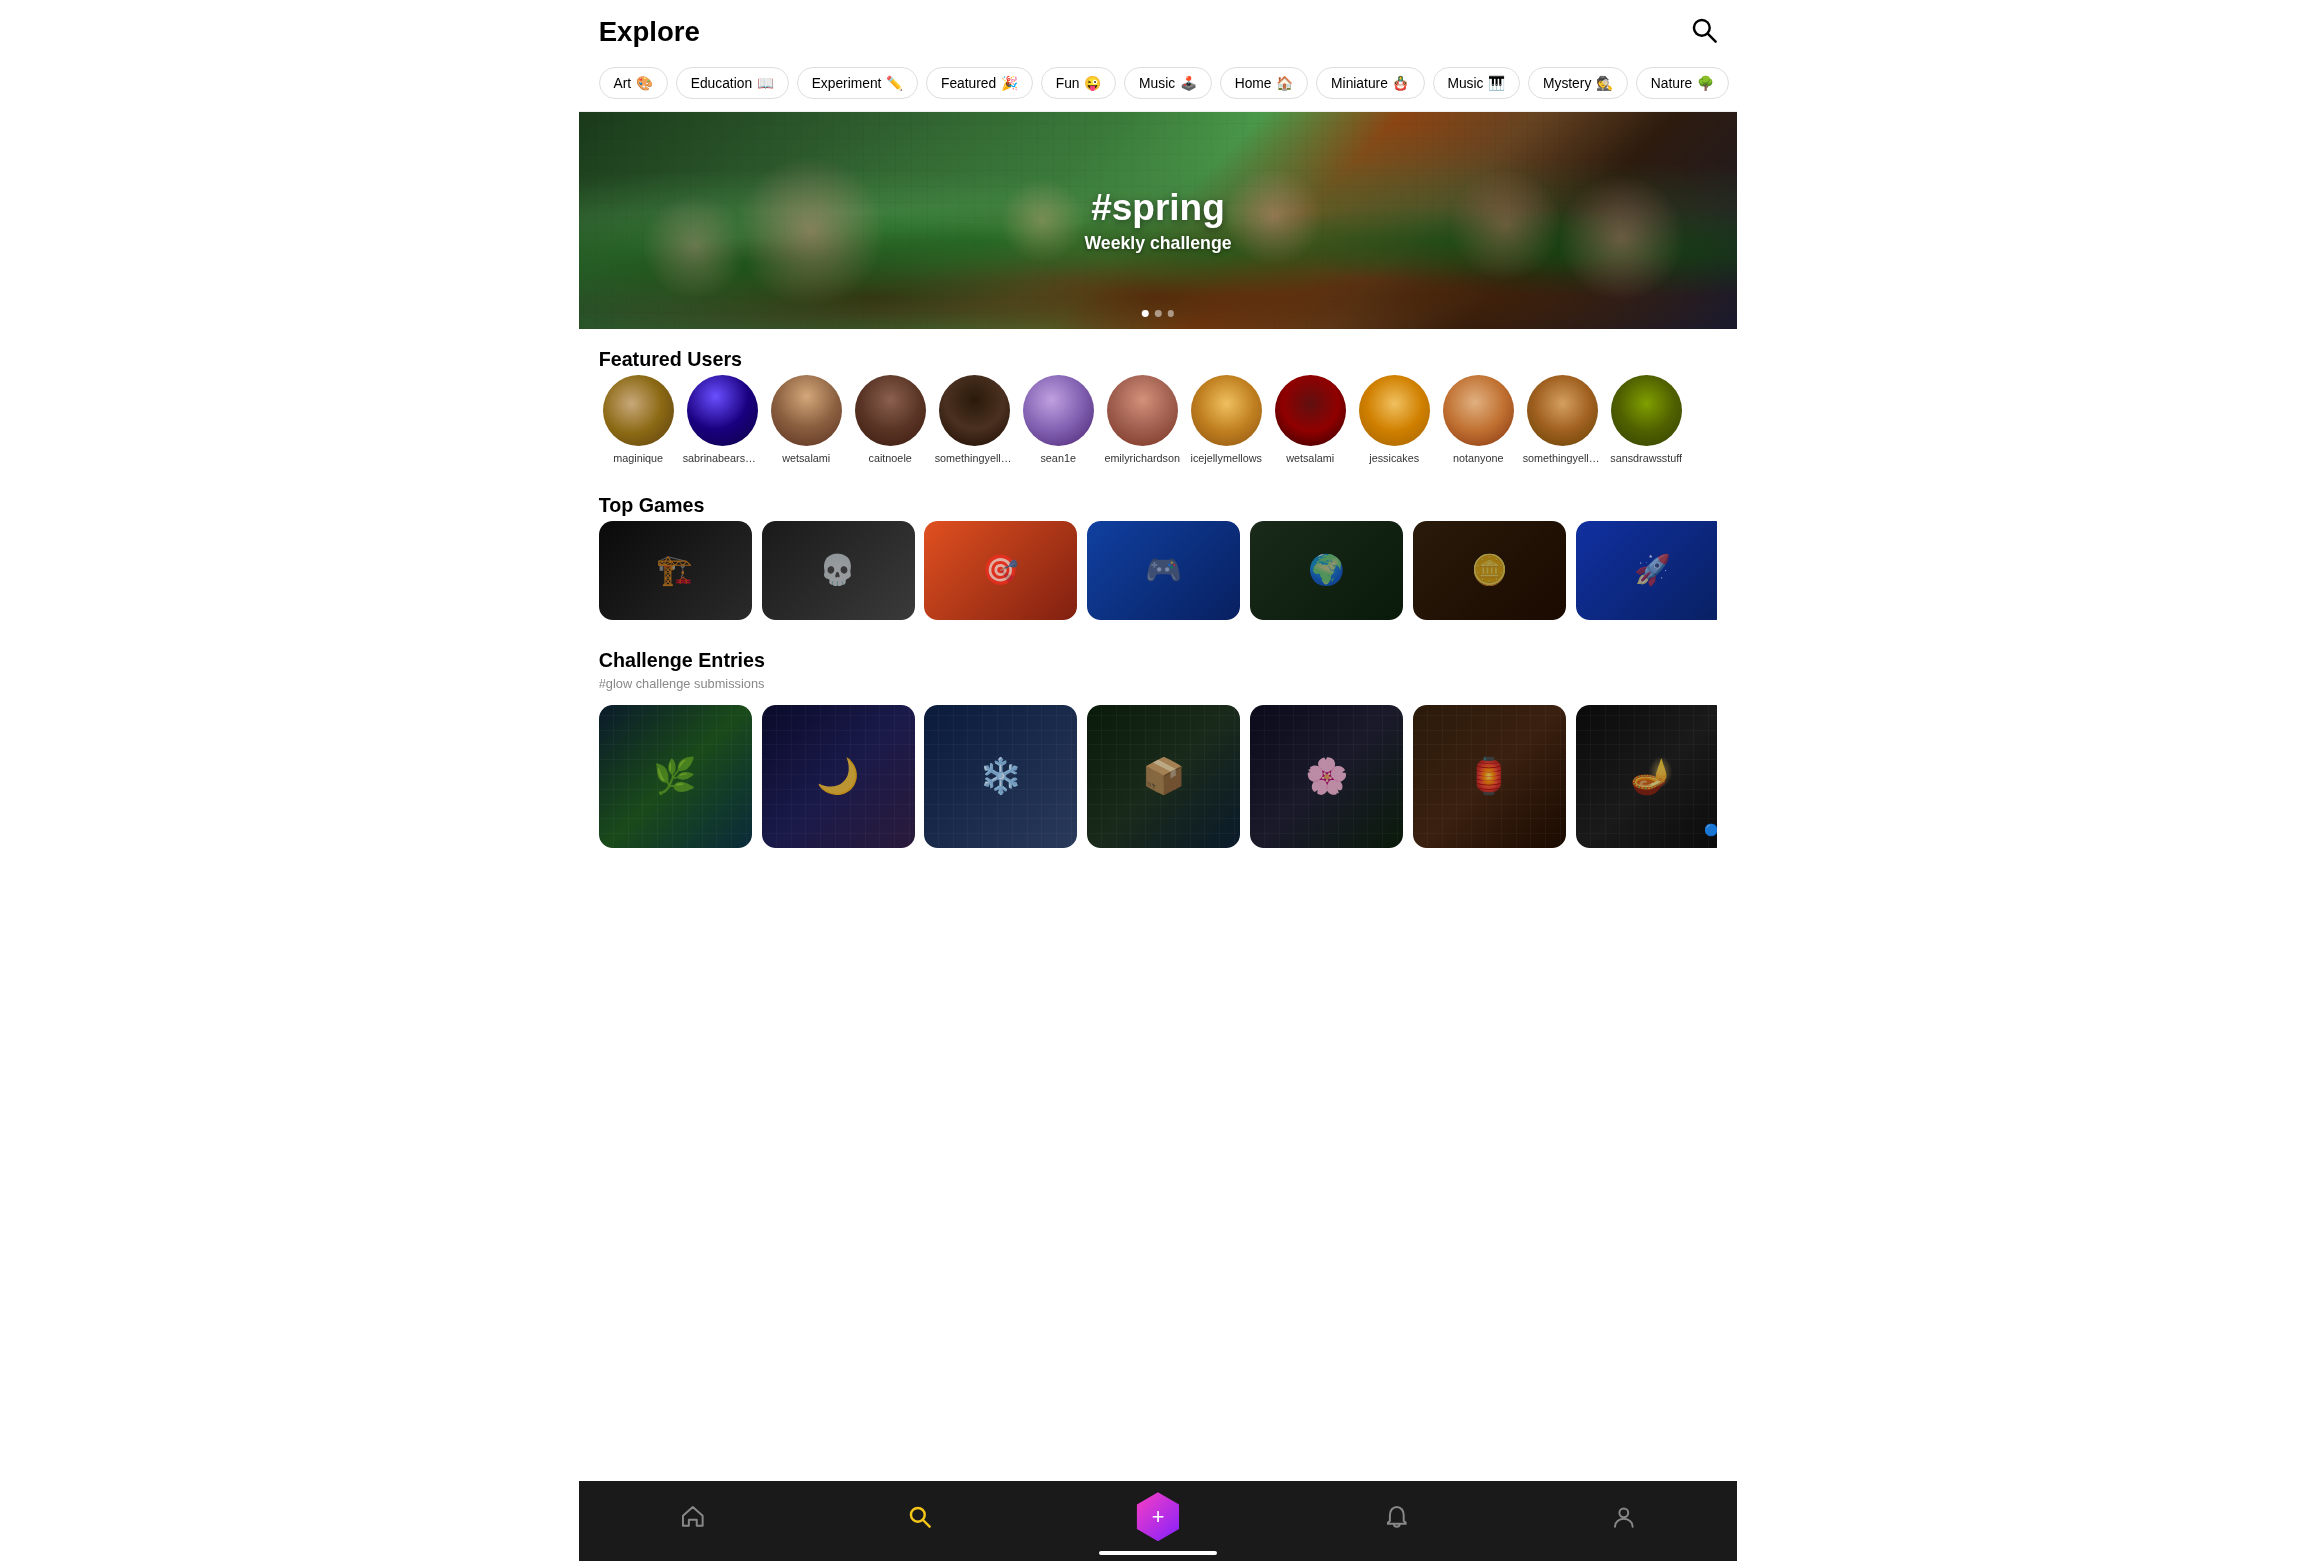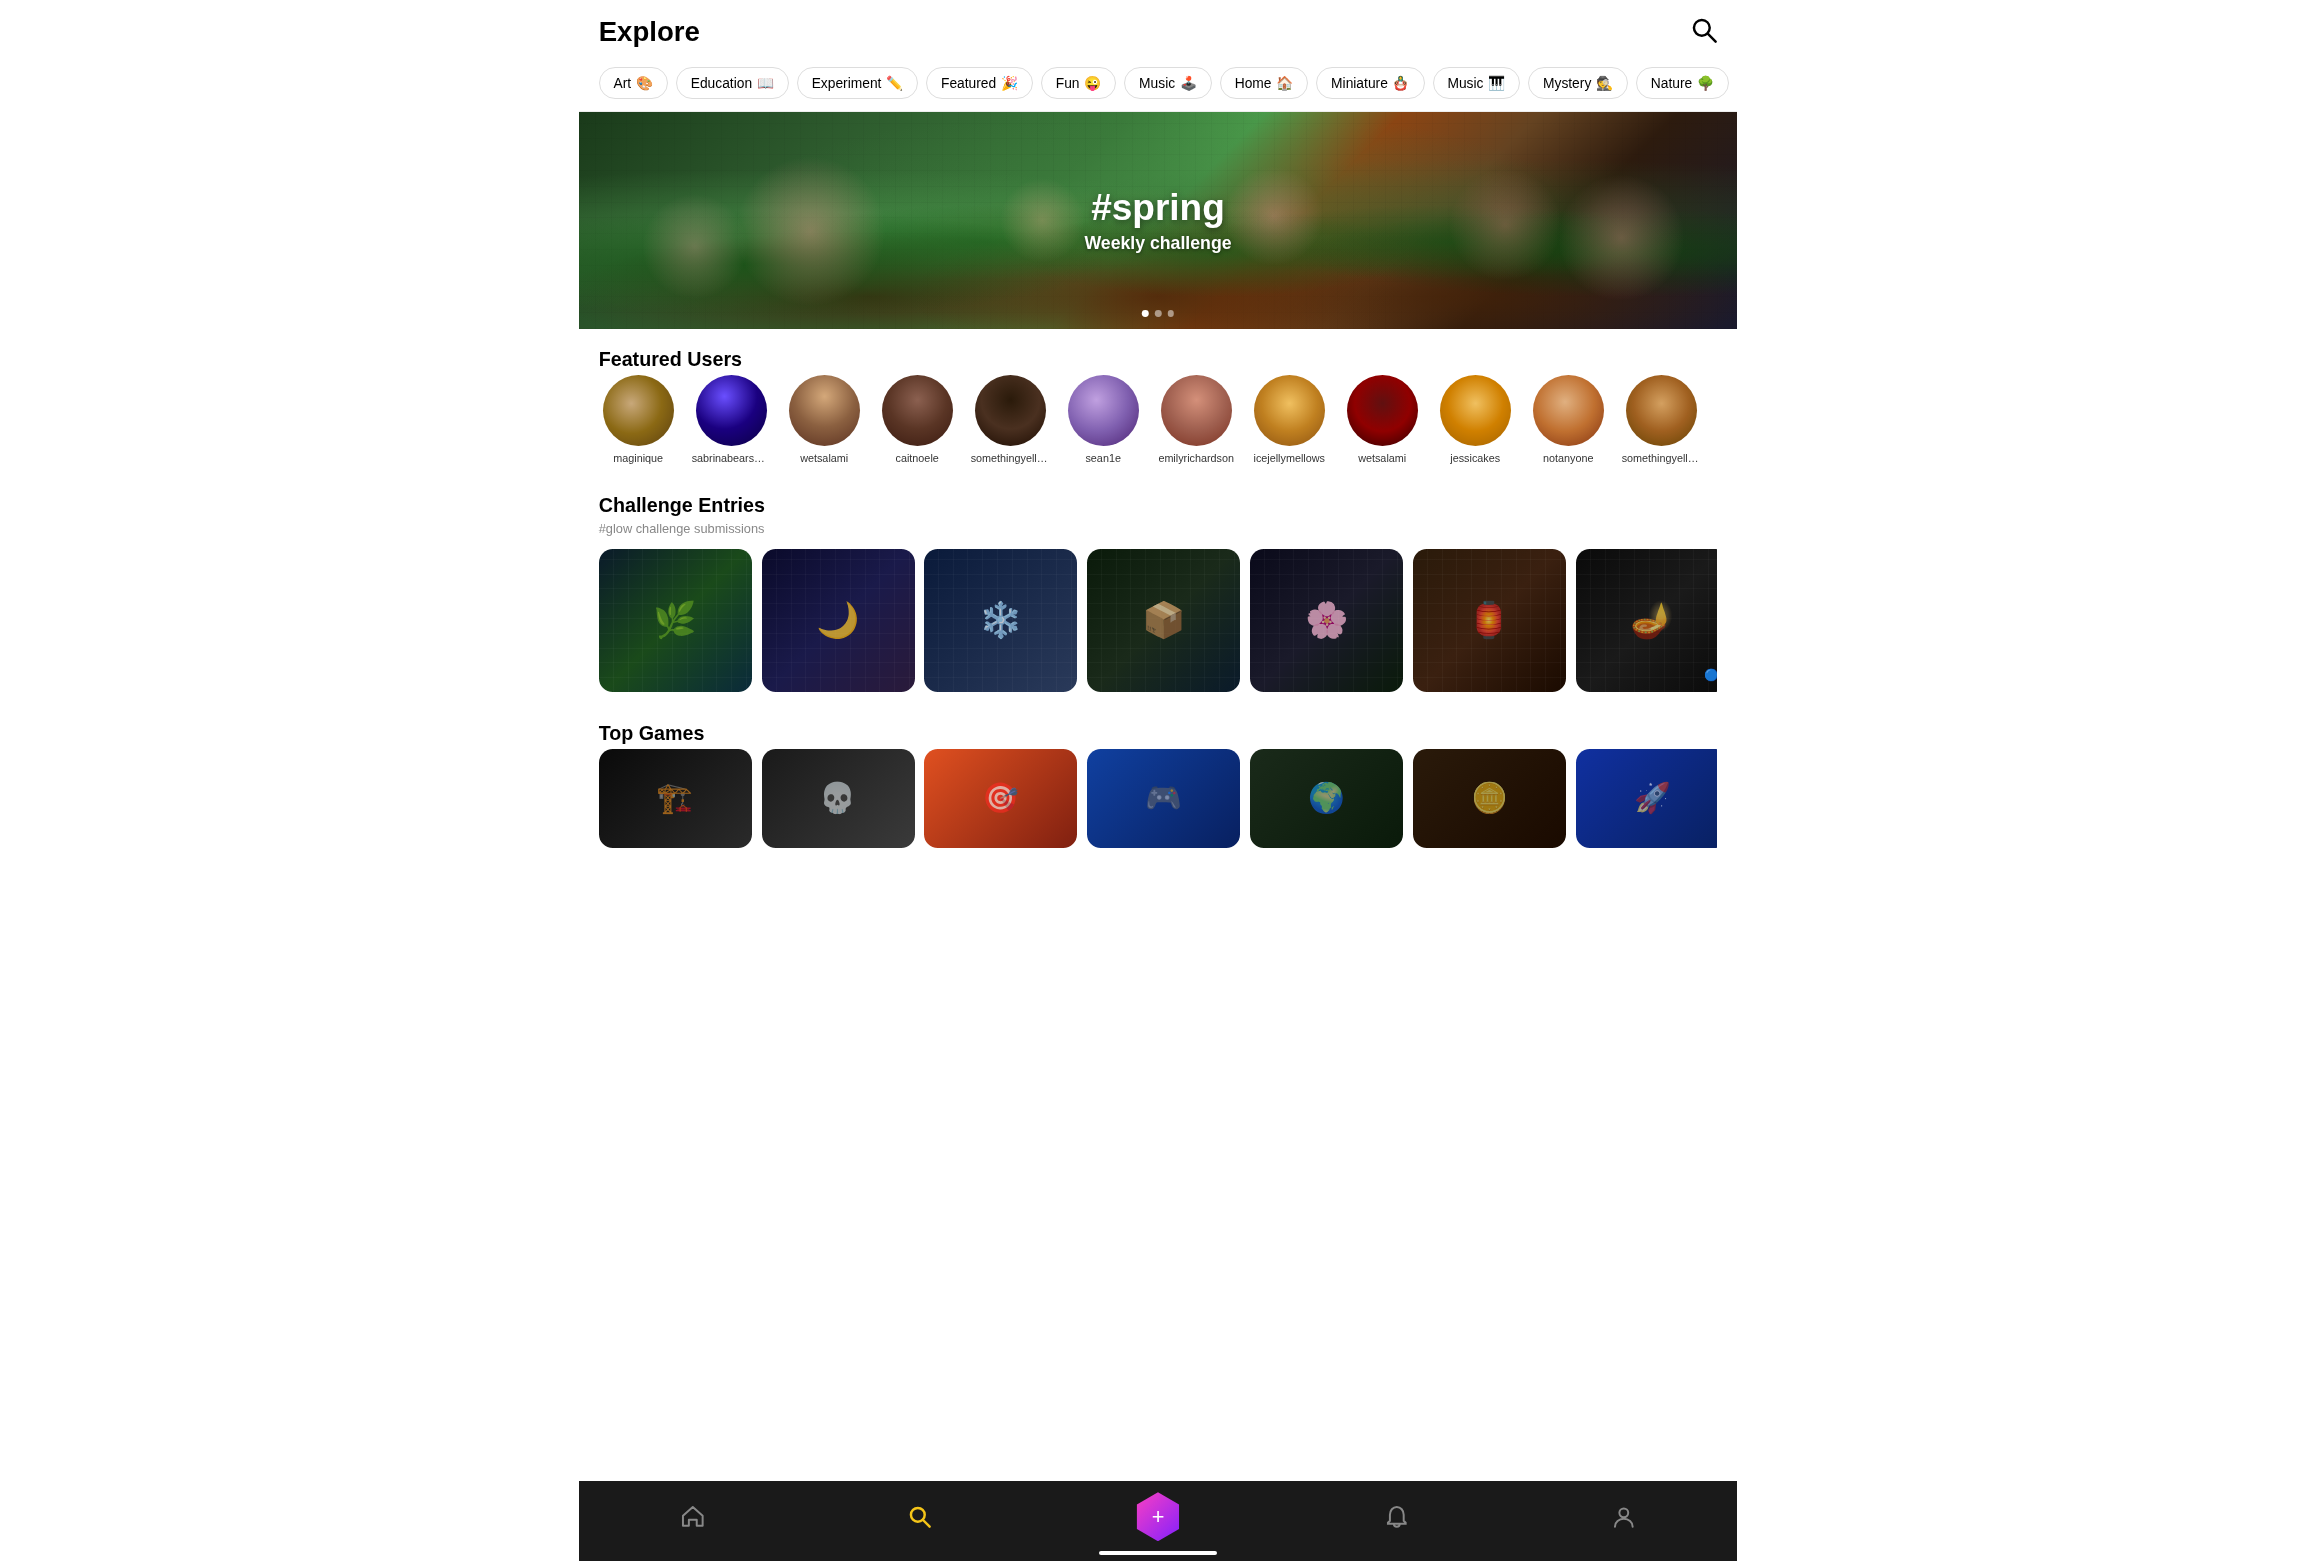--- a/index.html
+++ b/index.html
@@ -121,21 +121,21 @@
     }
     .section-subtitle {
       font-size: 12.8px;
       color: #888;
       margin-bottom: 13.8px;
     }
 
     
     .users-row {
       display: flex;
-      gap: 14px;
+      gap: 5px;
       overflow-x: auto;
       scrollbar-width: none;
       padding-bottom: 9.9px;
       align-items: flex-end;
     }
     .users-row::-webkit-scrollbar { display: none; }
     .user-item {
       display: flex;
       flex-direction: column;
       align-items: center;
@@ -473,20 +473,61 @@
     <span class="user-name">somethingyellow</span>
   </div>
         <div class="user-item">
     <div class="user-avatar av13"></div>
     <span class="user-name">sansdrawsstuff</span>
   </div>
       </div>
   </div>
 
   <div class="section">
+    <div class="section-title">Top Games</div>
+    <div class="games-row" id="games-row">
+        <div class="game-card gc1">
+    <div class="game-inner">
+      <span style="font-size:29.6px;opacity:0.6">🏗️</span>
+    </div>
+  </div>
+        <div class="game-card gc2">
+    <div class="game-inner">
+      <span style="font-size:29.6px;opacity:0.6">💀</span>
+    </div>
+  </div>
+        <div class="game-card gc3">
+    <div class="game-inner">
+      <span style="font-size:29.6px;opacity:0.6">🎯</span>
+    </div>
+  </div>
+        <div class="game-card gc4">
+    <div class="game-inner">
+      <span style="font-size:29.6px;opacity:0.6">🎮</span>
+    </div>
+  </div>
+        <div class="game-card gc5">
+    <div class="game-inner">
+      <span style="font-size:29.6px;opacity:0.6">🌍</span>
+    </div>
+  </div>
+        <div class="game-card gc6">
+    <div class="game-inner">
+      <span style="font-size:29.6px;opacity:0.6">🪙</span>
+    </div>
+  </div>
+        <div class="game-card gc7">
+    <div class="game-inner">
+      <span style="font-size:29.6px;opacity:0.6">🚀</span>
+    </div>
+  </div>
+      </div>
+  </div>
+
+  <div class="section">
     <div class="section-title">Challenge Entries</div>
     <div class="section-subtitle">#glow challenge submissions</div>
     <div class="entries-grid" id="entries-grid">
         <div class="entry-card ec1">
     <div class="pixel-blocks"></div>
     <div class="entry-inner">
       <span style="font-size:35px;opacity:0.7">🌿</span>
     </div>
 
   </div>
@@ -528,61 +569,20 @@
         <div class="entry-card ec7">
     <div class="pixel-blocks"></div>
     <div class="entry-inner">
       <span style="font-size:35px;opacity:0.7">🪔</span>
     </div>
     <div class="entry-overlay">🔵</div>
   </div>
       </div>
   </div>
 
-  <div class="section">
-    <div class="section-title">Top Games</div>
-    <div class="games-row" id="games-row">
-        <div class="game-card gc1">
-    <div class="game-inner">
-      <span style="font-size:29.6px;opacity:0.6">🏗️</span>
-    </div>
-  </div>
-        <div class="game-card gc2">
-    <div class="game-inner">
-      <span style="font-size:29.6px;opacity:0.6">💀</span>
-    </div>
-  </div>
-        <div class="game-card gc3">
-    <div class="game-inner">
-      <span style="font-size:29.6px;opacity:0.6">🎯</span>
-    </div>
-  </div>
-        <div class="game-card gc4">
-    <div class="game-inner">
-      <span style="font-size:29.6px;opacity:0.6">🎮</span>
-    </div>
-  </div>
-        <div class="game-card gc5">
-    <div class="game-inner">
-      <span style="font-size:29.6px;opacity:0.6">🌍</span>
-    </div>
-  </div>
-        <div class="game-card gc6">
-    <div class="game-inner">
-      <span style="font-size:29.6px;opacity:0.6">🪙</span>
-    </div>
-  </div>
-        <div class="game-card gc7">
-    <div class="game-inner">
-      <span style="font-size:29.6px;opacity:0.6">🚀</span>
-    </div>
-  </div>
-      </div>
-  </div>
-
 </div>
 
 <nav class="bottom-nav">
   <div class="nav-item">
     <svg width="25.6" height="25.6" viewBox="0 0 26 26" fill="none">
       <path d="M3 12L13 3L23 12V22H17V16H9V22H3V12Z" stroke="#888" stroke-width="2" fill="none" stroke-linejoin="round"></path>
     </svg>
   </div>
   <div class="nav-item active">
     <svg width="25.6" height="25.6" viewBox="0 0 26 26" fill="none">

